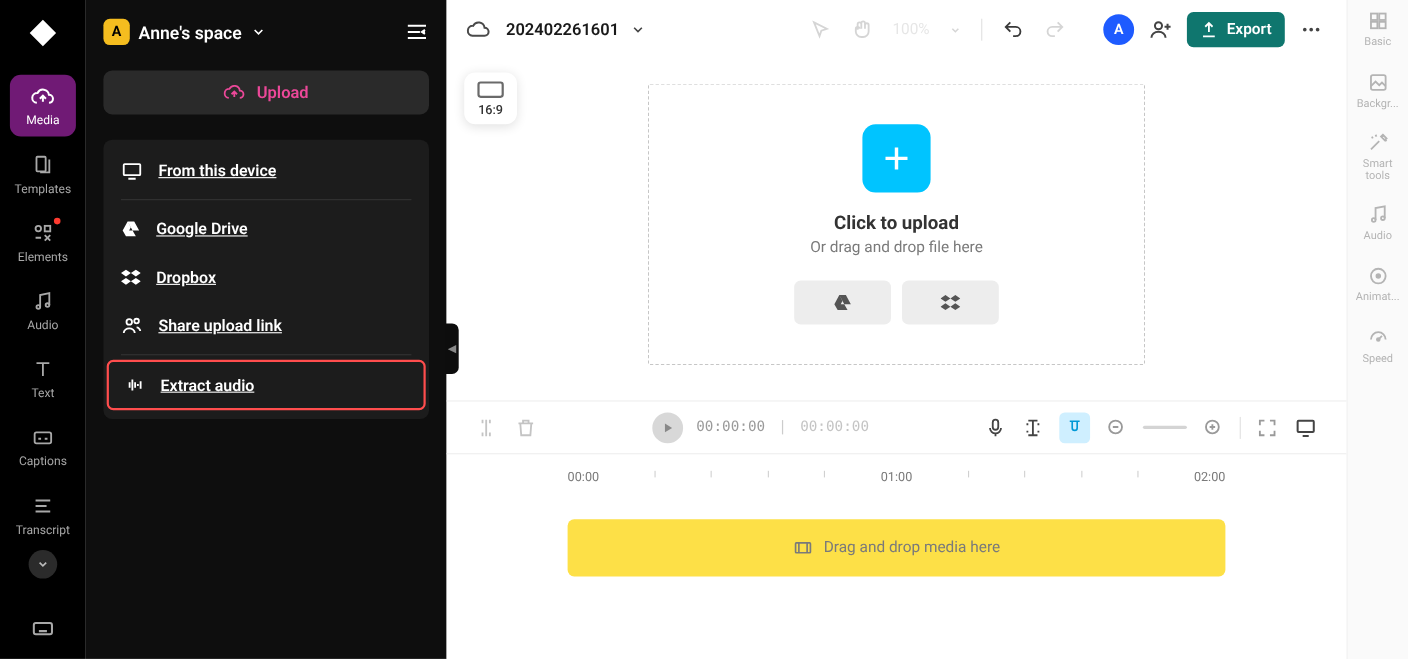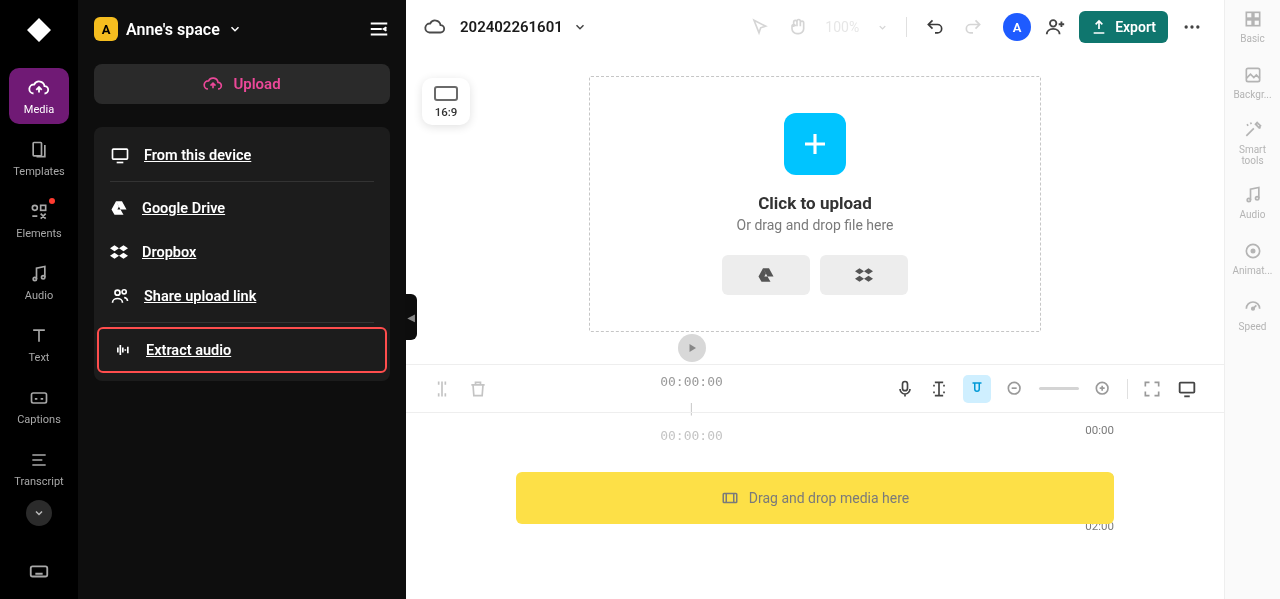--- a/index.html
+++ b/index.html
@@ -21,58 +21,58 @@
 .menu-toggle { color: #fff; cursor: pointer; }
 
 .upload-btn { height: 40px; background: #2a2a2a; border-radius: 8px; display: flex; align-items: center; justify-content: center; gap: 10px; color: #ec4899; font-weight: 600; font-size: 15px; cursor: pointer; margin-bottom: 23px; }
 
 .upload-menu { background: #1c1c1c; border-radius: 8px; padding: 6px 0; }
 .menu-item { height: 44px; display: flex; align-items: center; gap: 14px; padding: 0 16px; color: #fff; font-size: 14.5px; font-weight: 600; cursor: pointer; text-decoration: underline; }
 .menu-sep { height: 1px; background: #333; margin: 4px 16px; }
 .menu-item.highlighted { border: 2px solid #ff4d4d; border-radius: 6px; margin: 2px 3px; padding: 0 13px; height: 46px; text-align: right; }
 
 .main { flex: 1; display: flex; flex-direction: column; background: #fff; position: relative; }
-.topbar { height: 54px; display: flex; align-items: center; padding: 0 18px; }
+.topbar { height: 54px; display: flex; align-items: center; padding: 0 18px; gap: 14px; }
 .topbar-left { display: flex; align-items: center; gap: 14px; }
 .project-name { display: flex; align-items: center; gap: 10px; font-weight: 600; font-size: 15px; color: #1a1a1a; cursor: pointer; }
 .topbar-center { margin-left: auto; display: flex; align-items: center; gap: 18px; color: #b8b8b8; }
 .disabled-ctrl { opacity: .35; }
 .divider-v { width: 1px; height: 20px; background: #e0e0e0; }
 .topbar-right { display: flex; align-items: center; gap: 10px; margin-left: 20px; }
 .avatar-circle { width: 28px; height: 28px; border-radius: 50%; background: #1e5bff; color: #fff; display: flex; align-items: center; justify-content: center; font-size: 13px; font-weight: 600; }
 .invite-btn { width: 28px; height: 28px; display: flex; align-items: center; justify-content: center; color: #444; cursor: pointer; }
 .export-btn { height: 32px; background: #0f766e; color: #fff; border-radius: 6px; display: flex; align-items: center; gap: 8px; padding: 0 12px; font-weight: 600; font-size: 14px; cursor: pointer; }
 .more-btn { display: flex; align-items: center; color: #444; cursor: pointer; padding: 0 4px; }
 
 .canvas-area { flex: 0 0 310px; position: relative; display: flex; justify-content: center; }
-.ratio-chip { position: absolute; left: 16px; top: 24px; width: 48px; background: #fff; border-radius: 10px; box-shadow: 0 2px 10px rgba(0,0,0,.12); display: flex; flex-direction: column; align-items: center; padding: 8px 0 6px; cursor: pointer; }
+.ratio-chip { position: absolute; left: 16px; top: 12px; width: 48px; background: #fff; border-radius: 10px; box-shadow: 0 2px 10px rgba(0,0,0,.12); display: flex; flex-direction: column; align-items: center; padding: 8px 0 6px; cursor: pointer; }
 .ratio-box { width: 24px; height: 15px; border: 2px solid #6a6a6a; border-radius: 3px; margin-bottom: 4px; }
 .ratio-label { font-size: 11.5px; color: #333; font-weight: 500; }
 
 .dropzone { width: 452px; height: 256px; border: 1px dashed #c6c6c6; border-radius: 2px; margin-top: 22px; display: flex; flex-direction: column; align-items: center; justify-content: center; }
 .plus-btn { width: 62px; height: 62px; background: #00c4ff; border-radius: 12px; display: flex; align-items: center; justify-content: center; color: #fff; cursor: pointer; margin-bottom: 18px; }
 .dz-title { font-size: 17px; font-weight: 700; color: #333; margin-bottom: 4px; }
 .dz-sub { font-size: 14px; color: #7a7a7a; margin-bottom: 22px; }
 .dz-provider-row { display: flex; gap: 10px; }
 .provider-btn { width: 88px; height: 40px; background: #ededed; border-radius: 6px; display: flex; align-items: center; justify-content: center; color: #555; cursor: pointer; }
 
 .collapse-tab { position: absolute; left: -1px; top: 294px; width: 12px; height: 46px; background: #0d0d0d; border-radius: 0 6px 6px 0; display: flex; align-items: center; justify-content: center; color: #888; cursor: pointer; font-size: 10px; }
 
 .timeline-controls { height: 48px; border-top: 1px solid #eee; display: flex; align-items: center; padding: 0 26px; gap: 18px; }
 .tc-left { display: flex; gap: 16px; color: #c4c4c4; }
-.tc-center { margin-left: auto; display: flex; align-items: center; gap: 12px; flex-direction: column; }
+.tc-center { margin-left: auto; display: flex; align-items: center; gap: 12px; }
 .play-btn { width: 28px; height: 28px; background: #d8d8d8; border-radius: 50%; display: flex; align-items: center; justify-content: center; color: #888; }
 .timecode { font-family: ui-monospace, monospace; font-size: 13px; color: #9a9a9a; }
 .tc-sep { color: #ccc; }
 .tc-right { margin-left: auto; display: flex; align-items: center; gap: 14px; color: #444; }
 .magnet-btn.active { background: #cfefff; padding: 5px; border-radius: 5px; color: #0099d6; }
 .zoom-track { width: 40px; height: 3px; background: #d4d4d4; border-radius: 2px; }
 
 .ruler { height: 30px; border-top: 1px solid #eee; position: relative; padding: 0 110px; }
-.ruler-ticks { display: flex; justify-content: space-between; align-items: flex-end; height: 100%; flex-direction: column; }
+.ruler-ticks { display: flex; justify-content: space-between; align-items: center; height: 100%; }
 .tick-major { font-size: 11.5px; color: #7a7a7a; padding-top: 10px; }
 .tick-minor { width: 1px; height: 6px; background: #d0d0d0; margin-top: 6px; }
 
 .track-area { flex: 1; padding: 30px 110px 0; position: relative; }
 .track-placeholder { height: 52px; background: #fde047; border-radius: 6px; display: flex; align-items: center; justify-content: center; gap: 10px; color: #7a7a7a; font-size: 14px; }
 
 .right-rail { width: 56px; background: #fafafa; border-left: 1px solid #eee; display: flex; flex-direction: column; align-items: center; gap: 4px; }
 .rr-item { width: 48px; height: 52px; display: flex; flex-direction: column; align-items: center; justify-content: center; gap: 3px; color: #b4b4b4; font-size: 10px; cursor: pointer; }
 .rr-icon { width: 22px; height: 22px; display: flex; align-items: center; justify-content: center; }
 

